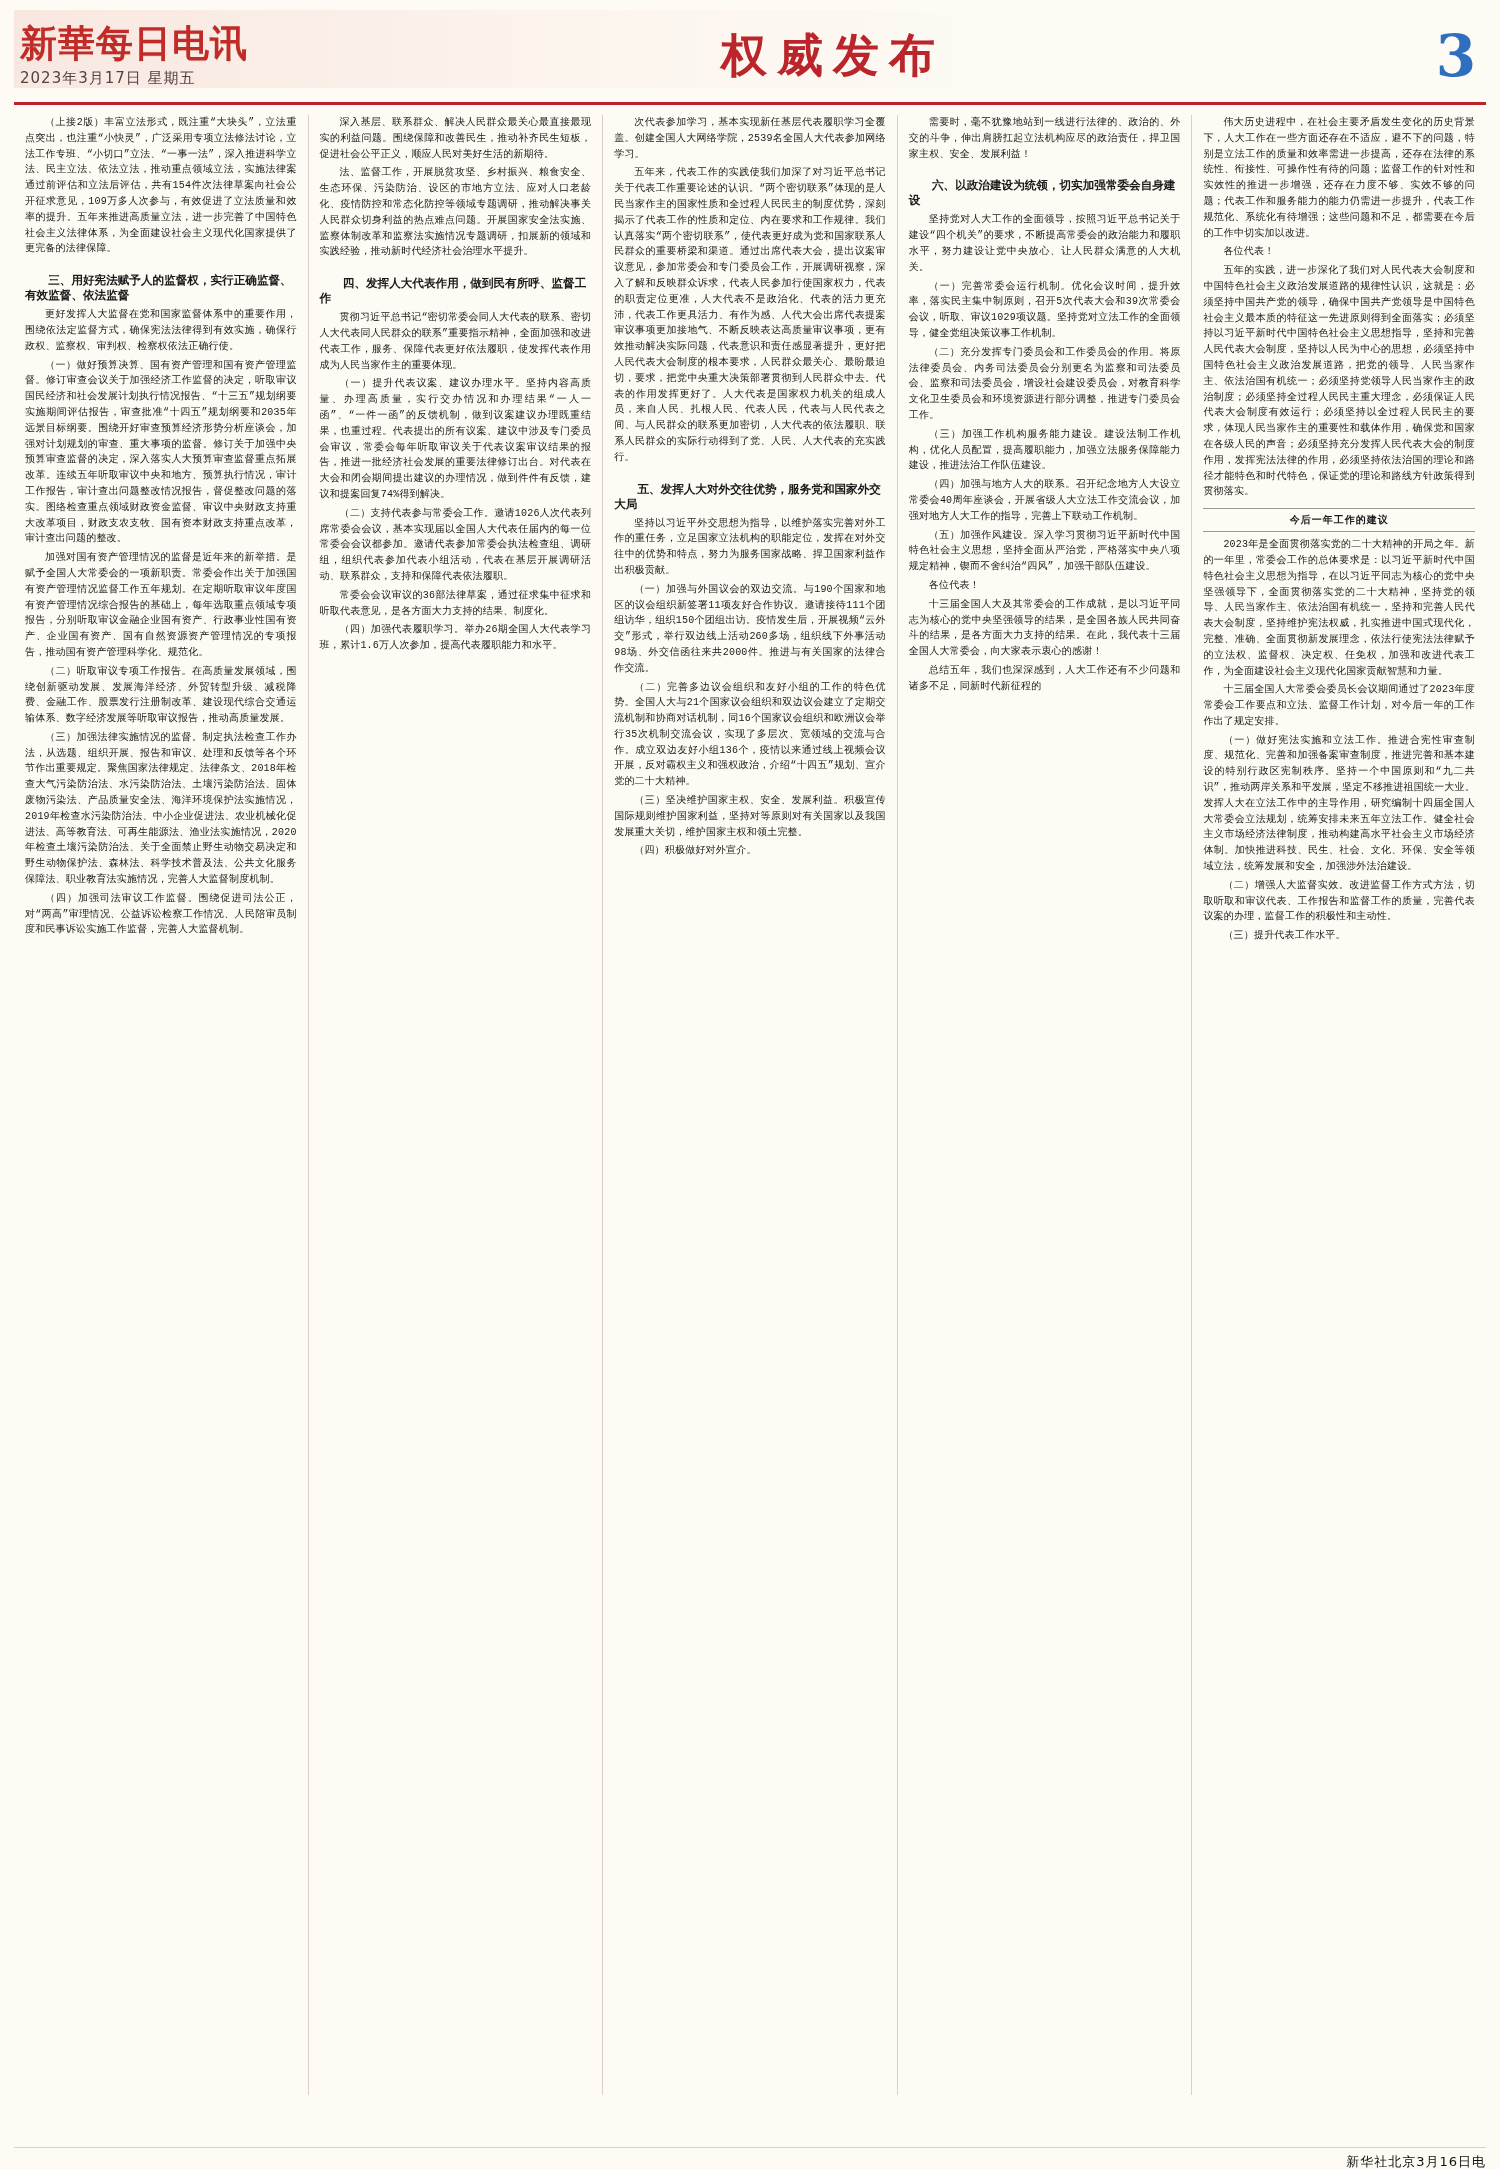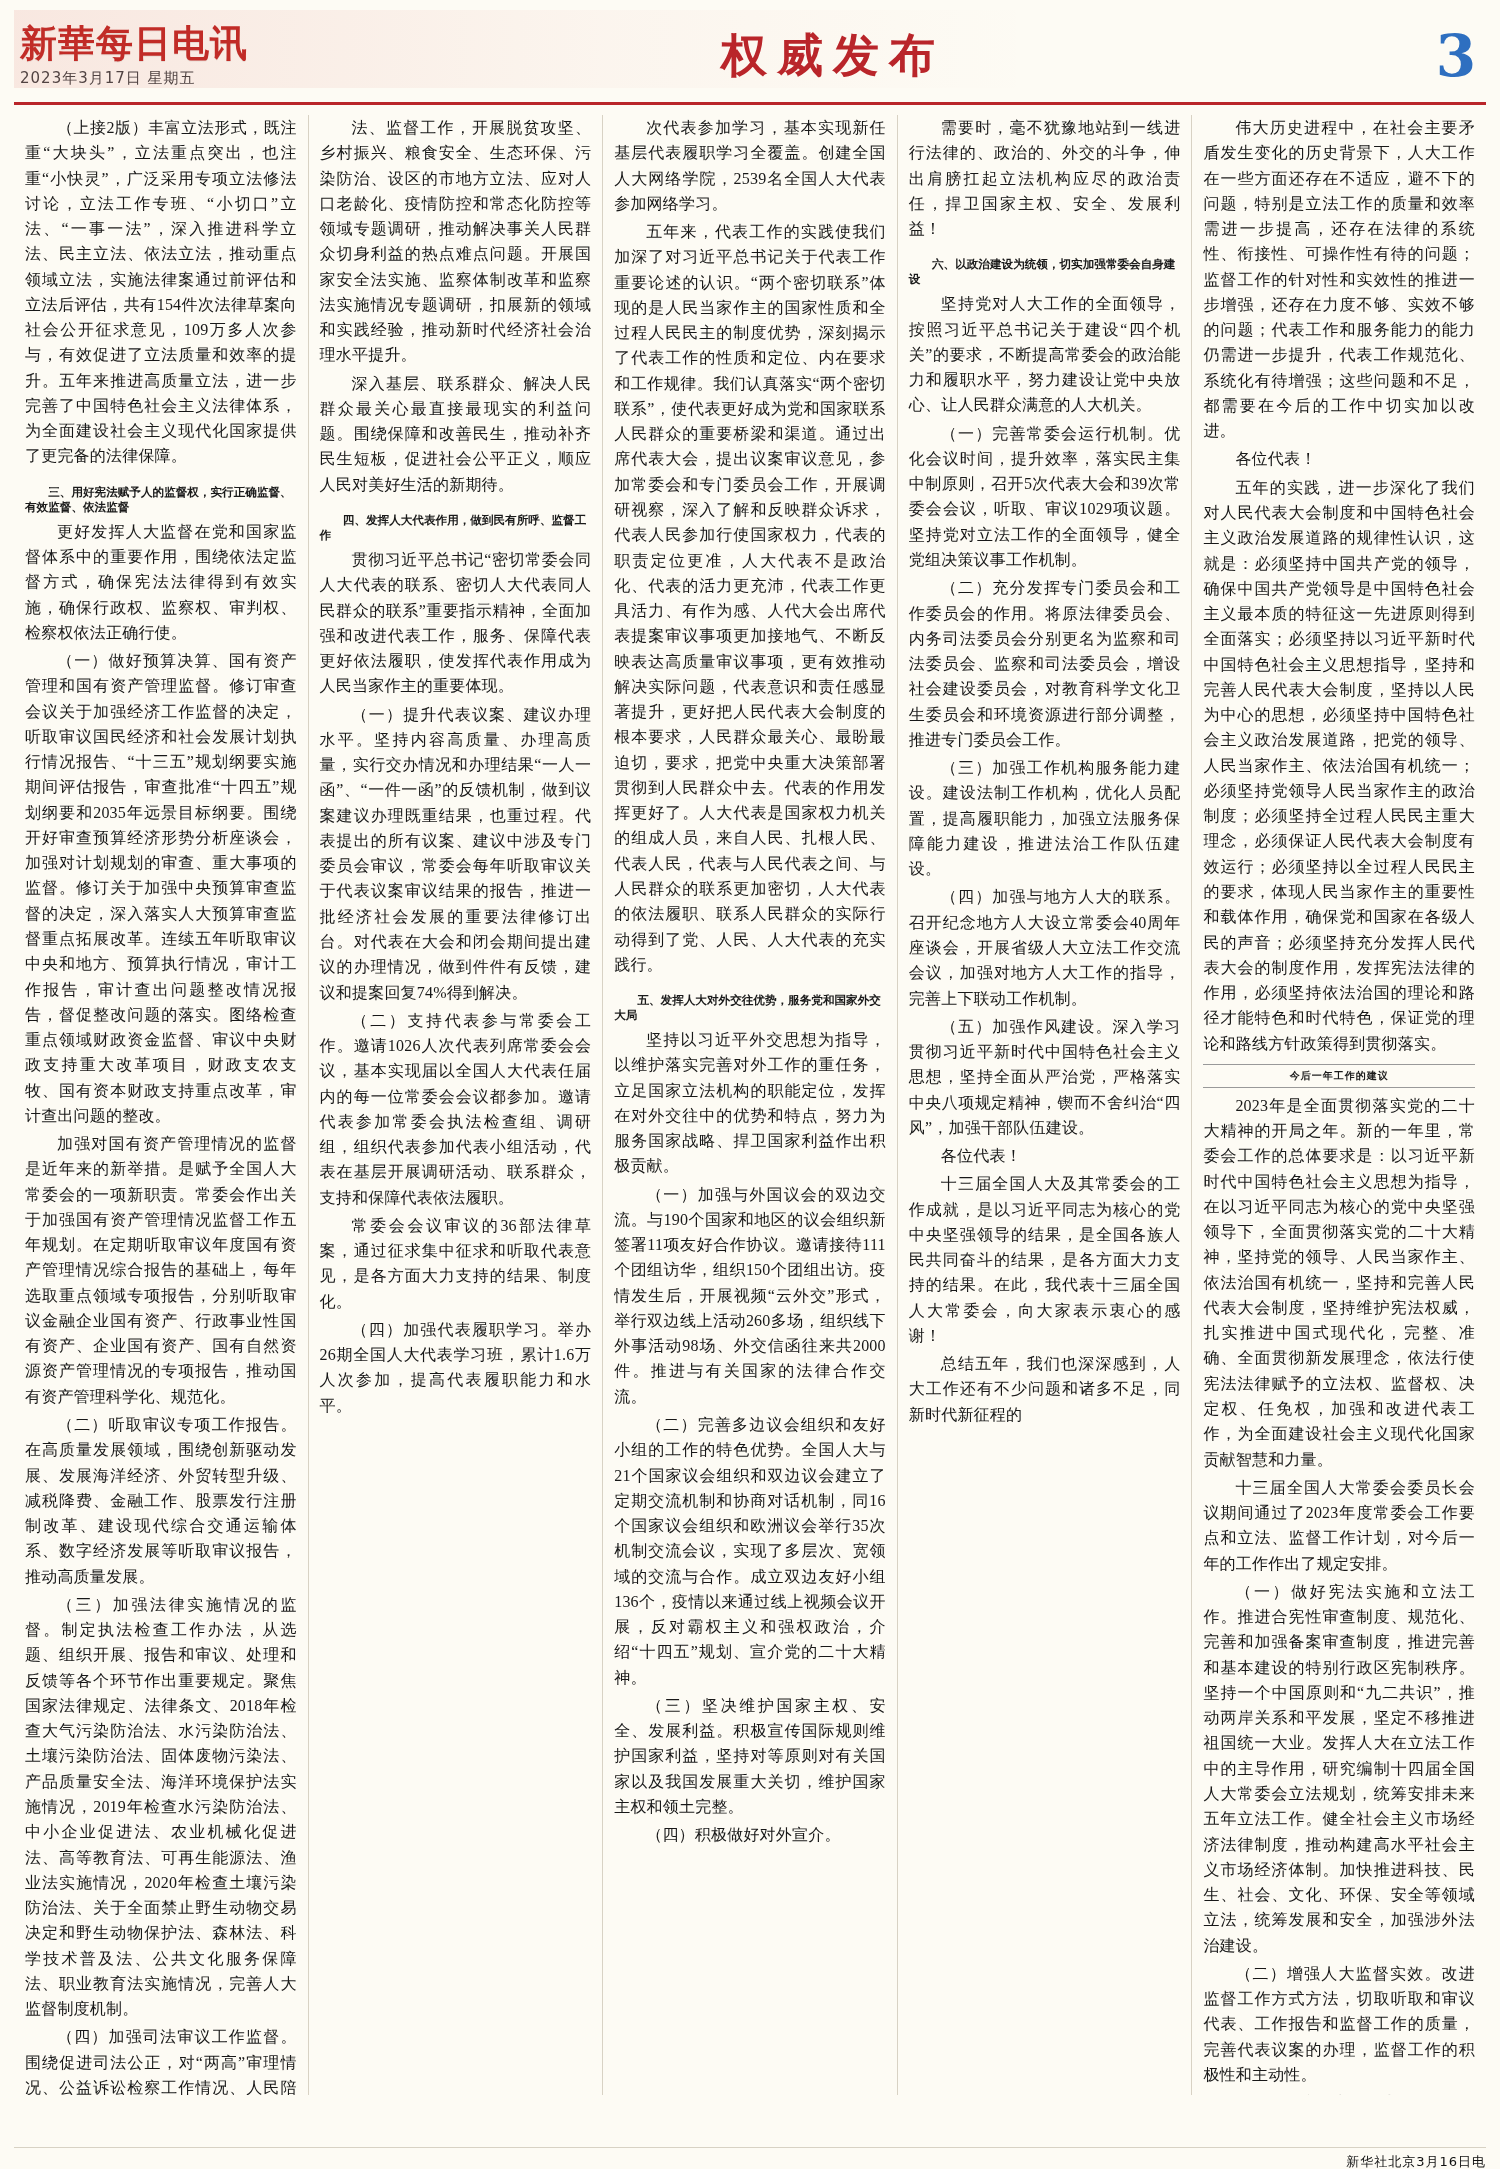--- a/index.html
+++ b/index.html
@@ -83,25 +83,25 @@
   .col{
     flex:1 1 0;
     padding:0 11px;
     box-sizing:border-box;
     border-right:1px solid #d8d2c4;
     overflow:hidden;
   }
   .col:last-child{border-right:none;}
   .col p{
     margin:0 0 3px 0;
-    font-size:16px;
+    font-size:10px;
     line-height:1.58;
     text-align:justify;
     text-indent:2em;
-    font-family:Liberation Serif, serif;
+    font-family:Liberation Mono, monospace;
     color:#181818;
     letter-spacing:.2px;
   }
   .col h3{
     margin:8px 0 5px 0;
     font-size:10px;
     font-weight:bold;
     text-align:center;
     font-family:"DejaVu Serif","Liberation Serif",serif;
     letter-spacing:1px;
@@ -159,22 +159,22 @@
         <p>（上接2版）丰富立法形式，既注重“大块头”，立法重点突出，也注重“小快灵”，广泛采用专项立法修法讨论，立法工作专班、“小切口”立法、“一事一法”，深入推进科学立法、民主立法、依法立法，推动重点领域立法，实施法律案通过前评估和立法后评估，共有154件次法律草案向社会公开征求意见，109万多人次参与，有效促进了立法质量和效率的提升。五年来推进高质量立法，进一步完善了中国特色社会主义法律体系，为全面建设社会主义现代化国家提供了更完备的法律保障。</p>
         <h4>三、用好宪法赋予人的监督权，实行正确监督、有效监督、依法监督</h4>
         <p>更好发挥人大监督在党和国家监督体系中的重要作用，围绕依法定监督方式，确保宪法法律得到有效实施，确保行政权、监察权、审判权、检察权依法正确行使。</p>
         <p>（一）做好预算决算、国有资产管理和国有资产管理监督。修订审查会议关于加强经济工作监督的决定，听取审议国民经济和社会发展计划执行情况报告、“十三五”规划纲要实施期间评估报告，审查批准“十四五”规划纲要和2035年远景目标纲要。围绕开好审查预算经济形势分析座谈会，加强对计划规划的审查、重大事项的监督。修订关于加强中央预算审查监督的决定，深入落实人大预算审查监督重点拓展改革。连续五年听取审议中央和地方、预算执行情况，审计工作报告，审计查出问题整改情况报告，督促整改问题的落实。图络检查重点领域财政资金监督、审议中央财政支持重大改革项目，财政支农支牧、国有资本财政支持重点改革，审计查出问题的整改。</p>
         <p>加强对国有资产管理情况的监督是近年来的新举措。是赋予全国人大常委会的一项新职责。常委会作出关于加强国有资产管理情况监督工作五年规划。在定期听取审议年度国有资产管理情况综合报告的基础上，每年选取重点领域专项报告，分别听取审议金融企业国有资产、行政事业性国有资产、企业国有资产、国有自然资源资产管理情况的专项报告，推动国有资产管理科学化、规范化。</p>
         <p>（二）听取审议专项工作报告。在高质量发展领域，围绕创新驱动发展、发展海洋经济、外贸转型升级、减税降费、金融工作、股票发行注册制改革、建设现代综合交通运输体系、数字经济发展等听取审议报告，推动高质量发展。</p>
         <p>（三）加强法律实施情况的监督。制定执法检查工作办法，从选题、组织开展、报告和审议、处理和反馈等各个环节作出重要规定。聚焦国家法律规定、法律条文、2018年检查大气污染防治法、水污染防治法、土壤污染防治法、固体废物污染法、产品质量安全法、海洋环境保护法实施情况，2019年检查水污染防治法、中小企业促进法、农业机械化促进法、高等教育法、可再生能源法、渔业法实施情况，2020年检查土壤污染防治法、关于全面禁止野生动物交易决定和野生动物保护法、森林法、科学技术普及法、公共文化服务保障法、职业教育法实施情况，完善人大监督制度机制。</p>
         <p>（四）加强司法审议工作监督。围绕促进司法公正，对“两高”审理情况、公益诉讼检察工作情况、人民陪审员制度和民事诉讼实施工作监督，完善人大监督机制。</p>
       </div>
       <div class="col">
+        <p>深入基层、联系群众、解决人民群众最关心最直接最现实的利益问题。围绕保障和改善民生，推动补齐民生短板，促进社会公平正义，顺应人民对美好生活的新期待。</p>
         <p>法、监督工作，开展脱贫攻坚、乡村振兴、粮食安全、生态环保、污染防治、设区的市地方立法、应对人口老龄化、疫情防控和常态化防控等领域专题调研，推动解决事关人民群众切身利益的热点难点问题。开展国家安全法实施、监察体制改革和监察法实施情况专题调研，扣展新的领域和实践经验，推动新时代经济社会治理水平提升。</p>
-        <p>深入基层、联系群众、解决人民群众最关心最直接最现实的利益问题。围绕保障和改善民生，推动补齐民生短板，促进社会公平正义，顺应人民对美好生活的新期待。</p>
         <h4>四、发挥人大代表作用，做到民有所呼、监督工作</h4>
         <p>贯彻习近平总书记“密切常委会同人大代表的联系、密切人大代表同人民群众的联系”重要指示精神，全面加强和改进代表工作，服务、保障代表更好依法履职，使发挥代表作用成为人民当家作主的重要体现。</p>
         <p>（一）提升代表议案、建议办理水平。坚持内容高质量、办理高质量，实行交办情况和办理结果“一人一函”、“一件一函”的反馈机制，做到议案建议办理既重结果，也重过程。代表提出的所有议案、建议中涉及专门委员会审议，常委会每年听取审议关于代表议案审议结果的报告，推进一批经济社会发展的重要法律修订出台。对代表在大会和闭会期间提出建议的办理情况，做到件件有反馈，建议和提案回复74%得到解决。</p>
         <p>（二）支持代表参与常委会工作。邀请1026人次代表列席常委会会议，基本实现届以全国人大代表任届内的每一位常委会会议都参加。邀请代表参加常委会执法检查组、调研组，组织代表参加代表小组活动，代表在基层开展调研活动、联系群众，支持和保障代表依法履职。</p>
         <p>常委会会议审议的36部法律草案，通过征求集中征求和听取代表意见，是各方面大力支持的结果、制度化。</p>
         <p>（四）加强代表履职学习。举办26期全国人大代表学习班，累计1.6万人次参加，提高代表履职能力和水平。</p>
       </div>
       <div class="col">
         <p>次代表参加学习，基本实现新任基层代表履职学习全覆盖。创建全国人大网络学院，2539名全国人大代表参加网络学习。</p>
         <p>五年来，代表工作的实践使我们加深了对习近平总书记关于代表工作重要论述的认识。“两个密切联系”体现的是人民当家作主的国家性质和全过程人民民主的制度优势，深刻揭示了代表工作的性质和定位、内在要求和工作规律。我们认真落实“两个密切联系”，使代表更好成为党和国家联系人民群众的重要桥梁和渠道。通过出席代表大会，提出议案审议意见，参加常委会和专门委员会工作，开展调研视察，深入了解和反映群众诉求，代表人民参加行使国家权力，代表的职责定位更准，人大代表不是政治化、代表的活力更充沛，代表工作更具活力、有作为感、人代大会出席代表提案审议事项更加接地气、不断反映表达高质量审议事项，更有效推动解决实际问题，代表意识和责任感显著提升，更好把人民代表大会制度的根本要求，人民群众最关心、最盼最迫切，要求，把党中央重大决策部署贯彻到人民群众中去。代表的作用发挥更好了。人大代表是国家权力机关的组成人员，来自人民、扎根人民、代表人民，代表与人民代表之间、与人民群众的联系更加密切，人大代表的依法履职、联系人民群众的实际行动得到了党、人民、人大代表的充实践行。</p>

